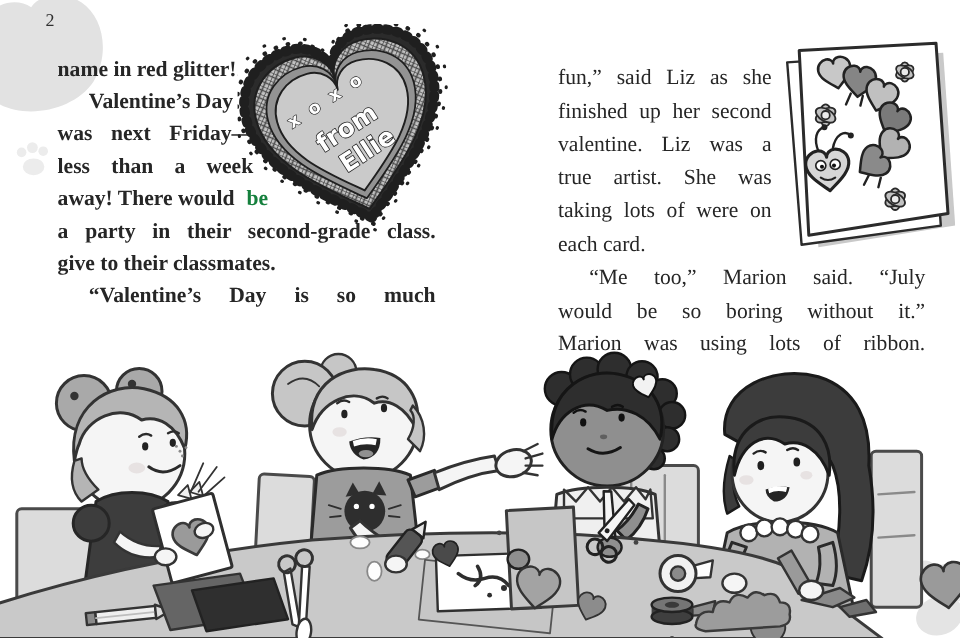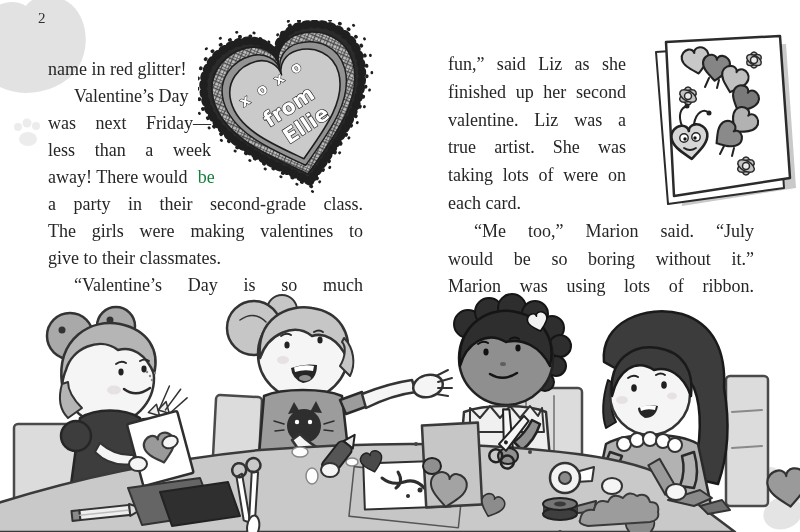--- a/index.html
+++ b/index.html
@@ -2,22 +2,22 @@
 <html><head>
 <meta charset="utf-8">
 <style>
   html,body { margin:0; padding:0; background:#888; }
   .spread {
     position:relative; width:800px; height:532px; background:#ffffff;
     overflow:hidden; font-family:"Liberation Serif", serif; color:#262626;
   }
   .page-num { position:absolute; font-size:15px; color:#303030; font-family:"Liberation Serif", serif; }
   .col { position:absolute; font-size:18px; }
-  .left-col  { left:48px;  top:56px; width:315px; line-height:27px; }
-  .right-col { left:448px; top:51px; width:306px; line-height:27.8px; }
+  .left-col  { left:48px;  top:44px; width:315px; line-height:27px;font-weight:bold; }
+  .right-col { left:465px; top:51px; width:306px; line-height:27.8px; }
   .line { text-align:left; }
   .just { text-align:justify; text-align-last:justify; }
   .w160 { width:163px; }
   .w176 { width:178px; }
   .ind  { padding-left:26px; }
   .obscured { color:#15803d; margin-left:10px; }
   .illus { position:absolute; }
   svg * { stroke-linejoin:round; stroke-linecap:round; }
   .bubble { font-family:"DejaVu Sans", sans-serif; font-weight:bold; fill:#ffffff;
             stroke:#1a1a1a; paint-order:stroke; }
@@ -50,21 +50,20 @@
   <div class="page-num" style="left:38px;top:10px">2</div>
   <div class="page-num" style="left:752px;top:490px">3</div>
 
   <div class="col left-col">
     <div class="line">name in red glitter!</div>
     <div class="line ind">Valentine’s Day</div>
     <div class="line just w160">was next Friday—</div>
     <div class="line just w160">less than a week</div>
     <div class="line"><span>away! There would</span><span class="obscured">be</span></div>
     <div class="line just">a party in their second-grade class.</div>
-    <div class="line just">The girls were making valentines to</div>
     <div class="line">give to their classmates.</div>
     <div class="line just ind">“Valentine’s Day is so much</div>
   </div>
 
   <div class="col right-col">
     <div class="line just w176">fun,” said Liz as she</div>
     <div class="line just w176">finished up her second</div>
     <div class="line just w176">valentine. Liz was a</div>
     <div class="line just w176">true artist. She was</div>
     <div class="line just w176">taking lots of were on</div>

